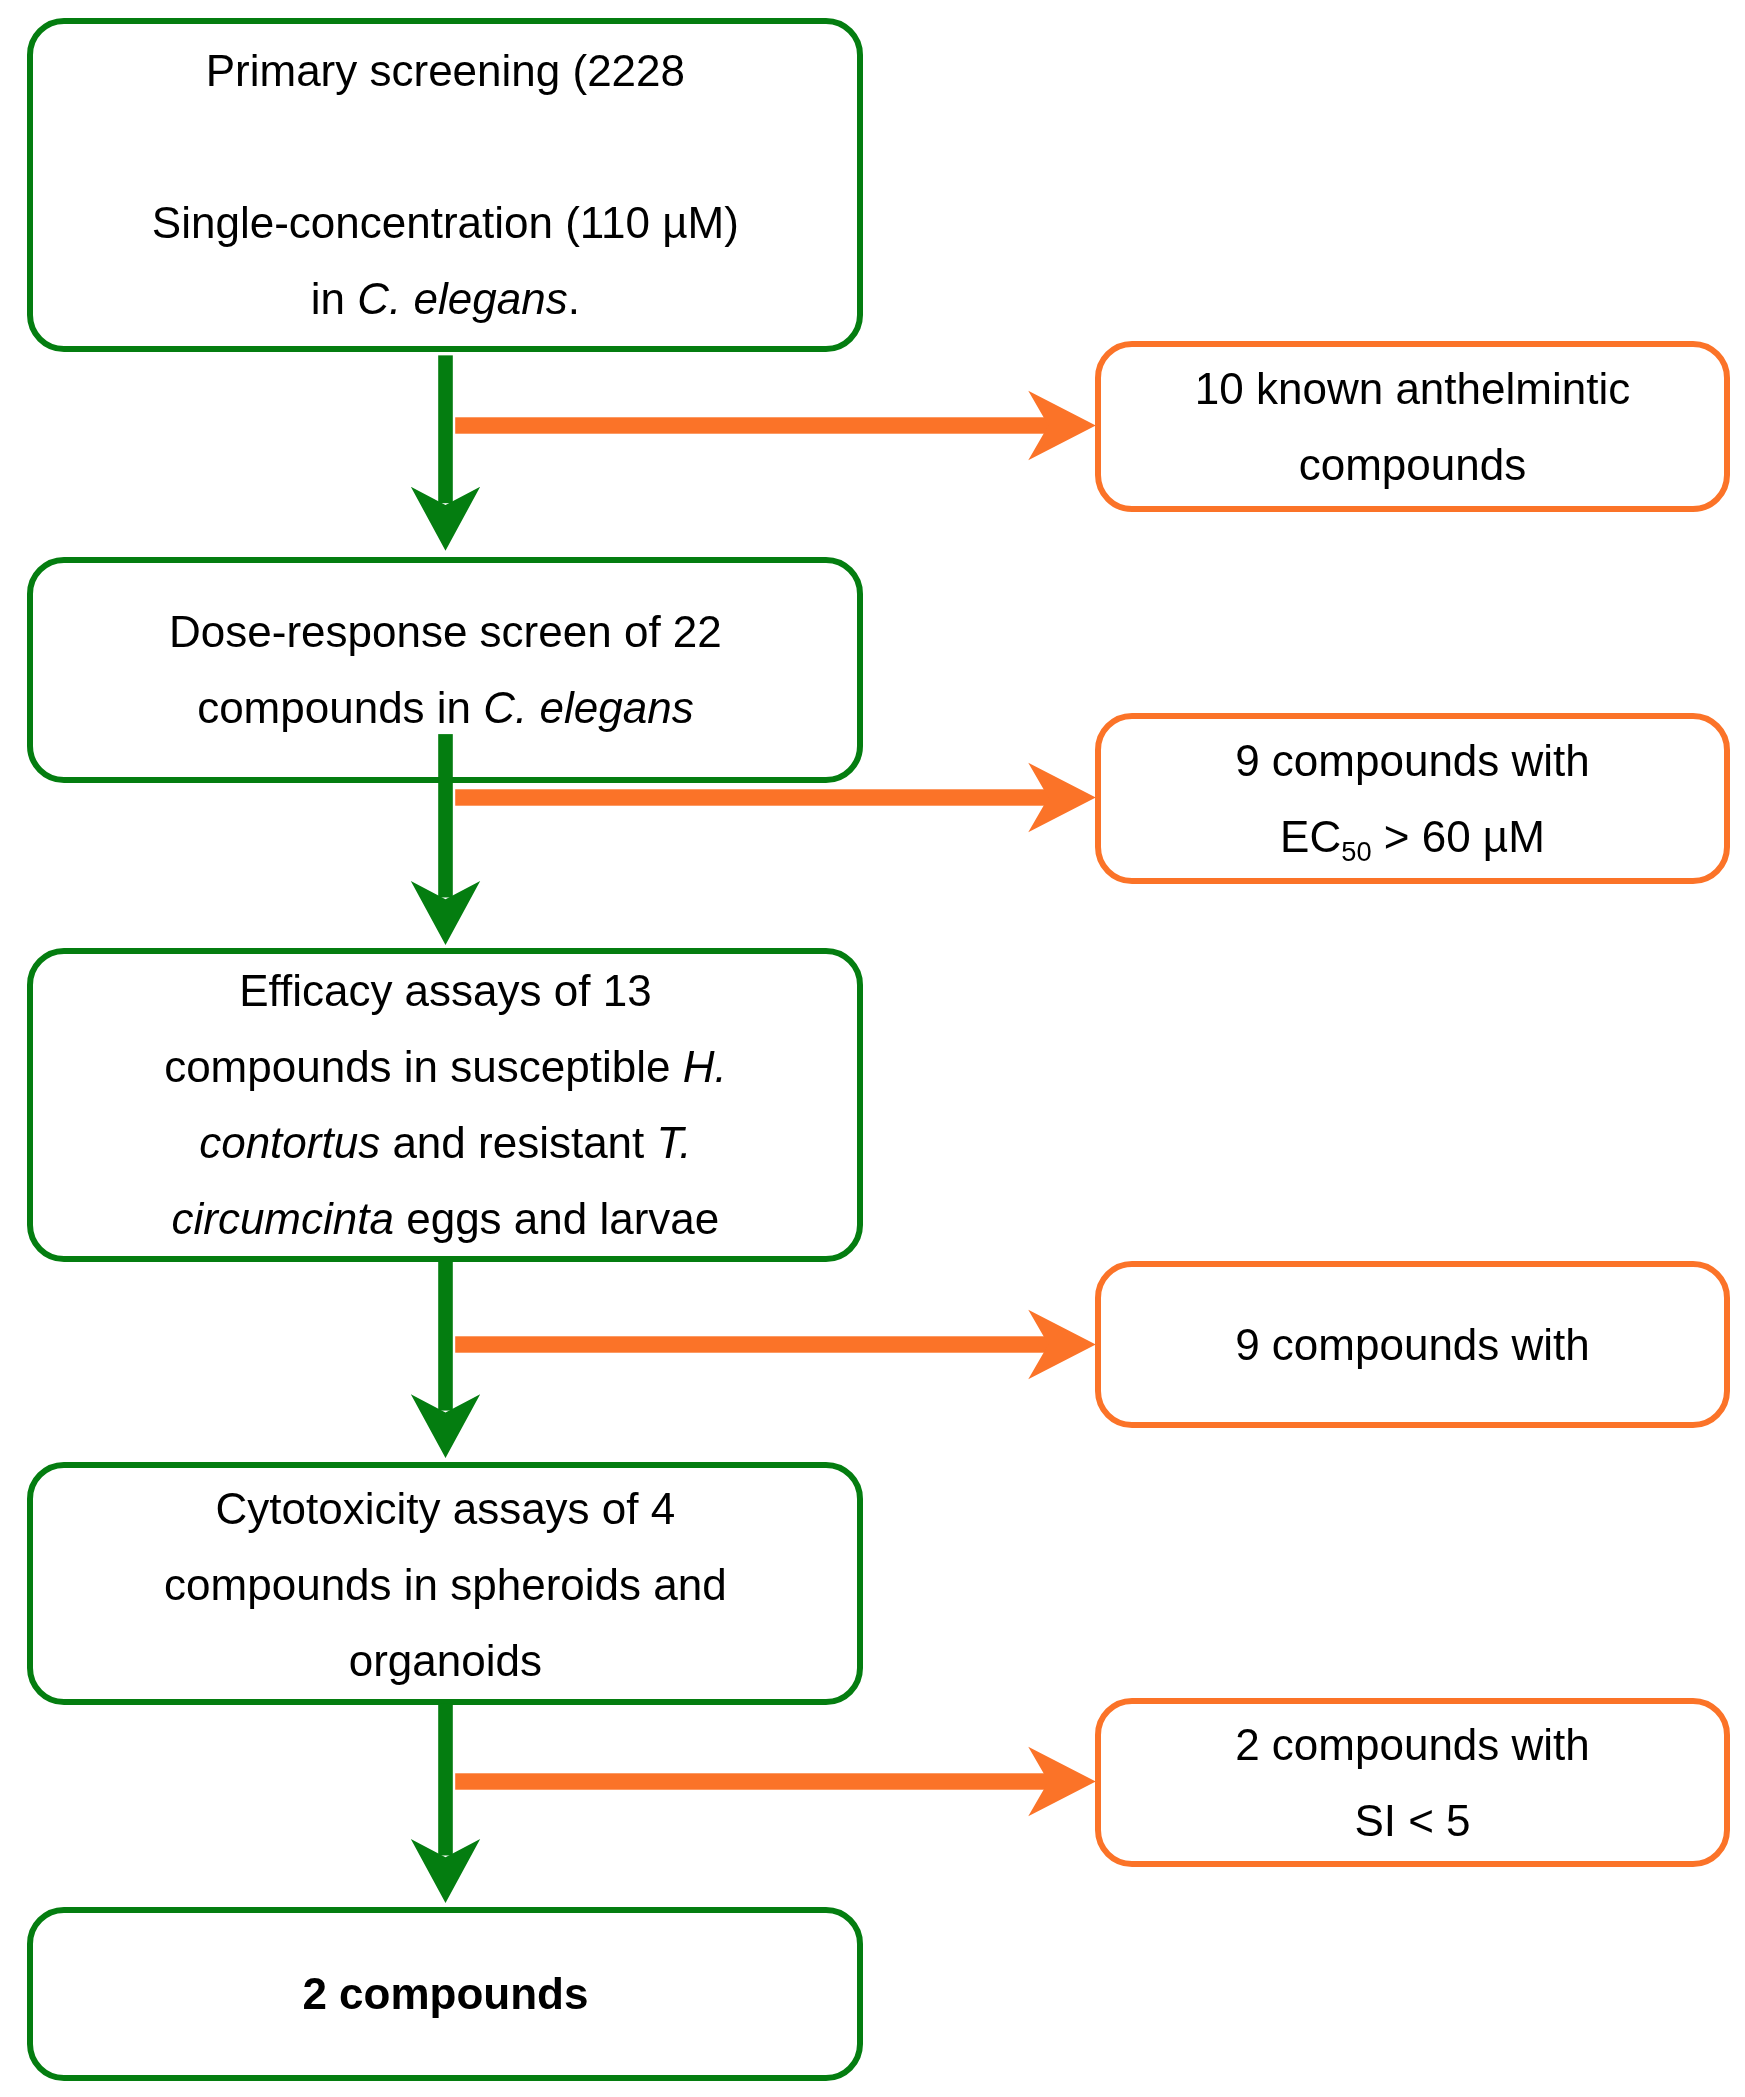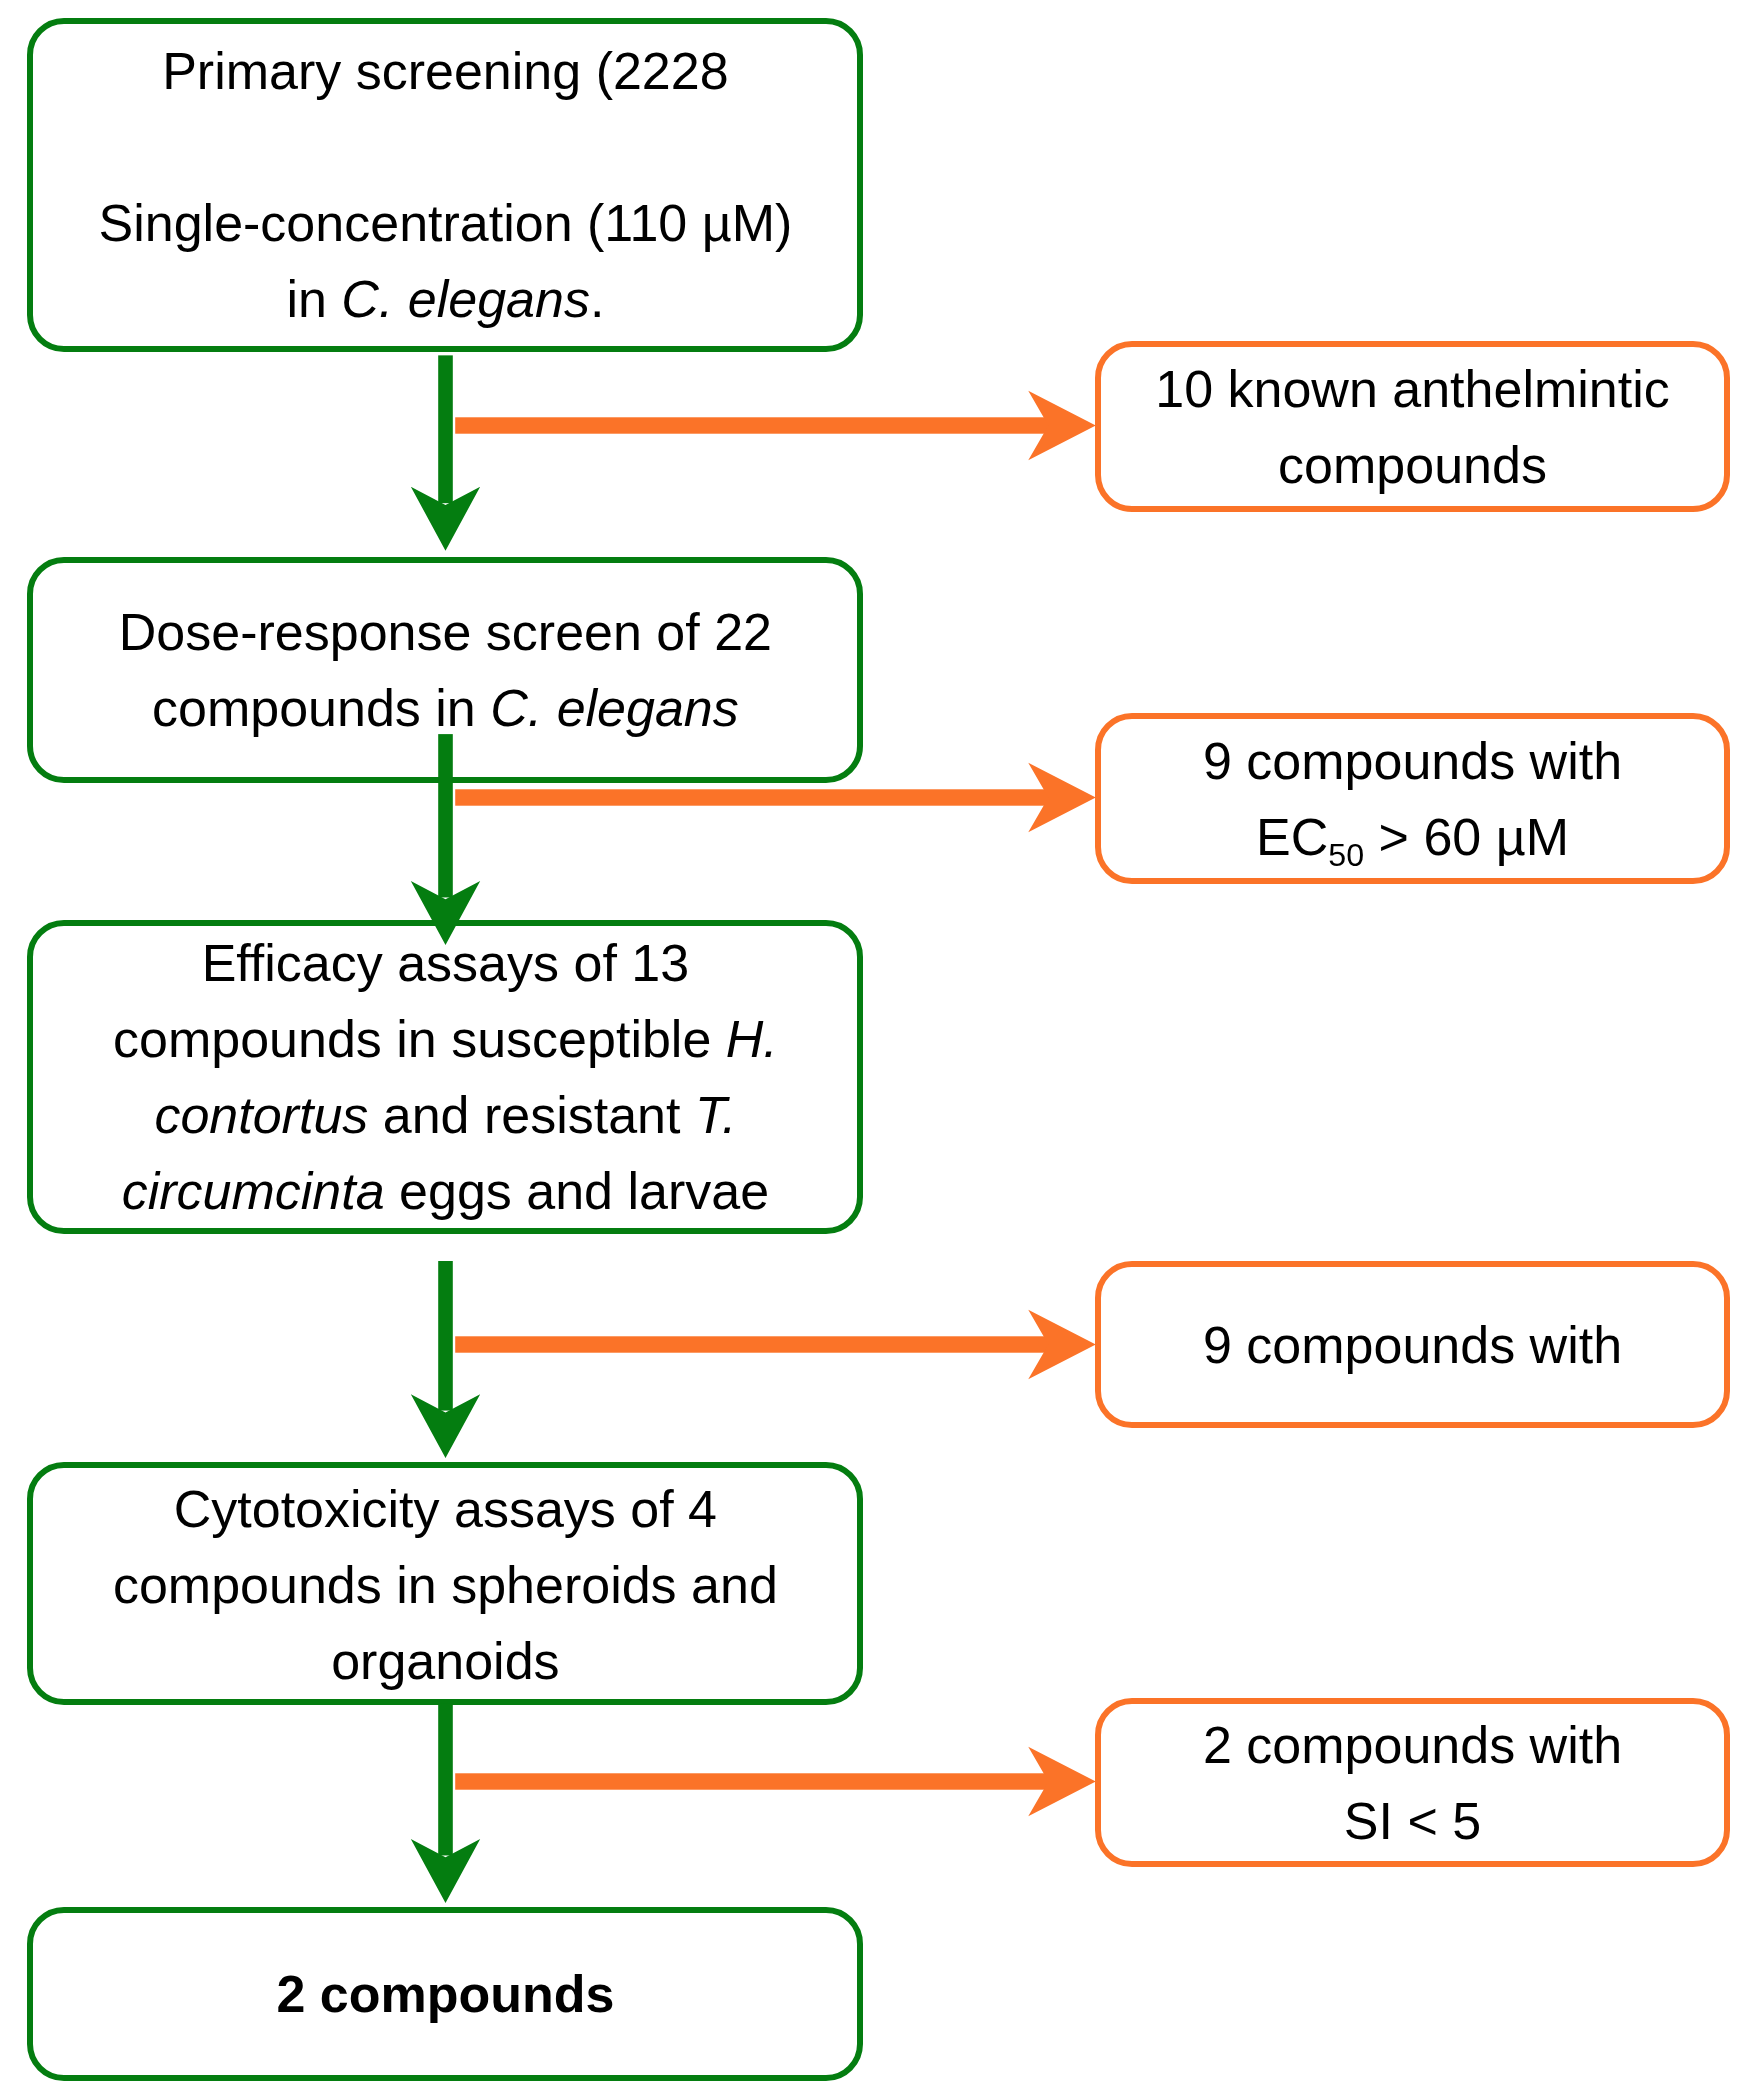--- a/index.html
+++ b/index.html
@@ -19,21 +19,21 @@
     overflow:hidden;
   }
   .box{
     position:absolute;
     box-sizing:border-box;
     background:var(--background);
     display:flex;
     align-items:center;
     justify-content:center;
     text-align:center;
-    font-size:52px;
+    font-size:44px;
     line-height:76px;
   }
   .gbox{
     left:27.4px;
     width:836px;
     border:6.4px solid var(--green);
     border-radius:37px;
   }
   .obox{
     left:1095px;
@@ -65,21 +65,21 @@
     </div>
   </div>
 
   <div class="box gbox" style="top:557px;height:226px;">
     <div class="txt">
       <span>Dose-response screen of 22</span><br>
       <span>compounds in </span><span class="it">C. elegans</span>
     </div>
   </div>
 
-  <div class="box gbox" style="top:920px;height:314px;">
+  <div class="box gbox" style="top:948px;height:314px;">
     <div class="txt">
       <span>Efficacy assays of 13</span><br>
       <span>compounds in susceptible </span><span class="it">H.</span><br>
       <span class="it">contortus</span><span> and resistant </span><span class="it">T.</span><br>
       <span class="it">circumcinta</span><span> eggs and larvae</span>
     </div>
   </div>
 
   <div class="box gbox" style="top:1462px;height:243px;align-items:flex-end;">
     <div class="txt">

